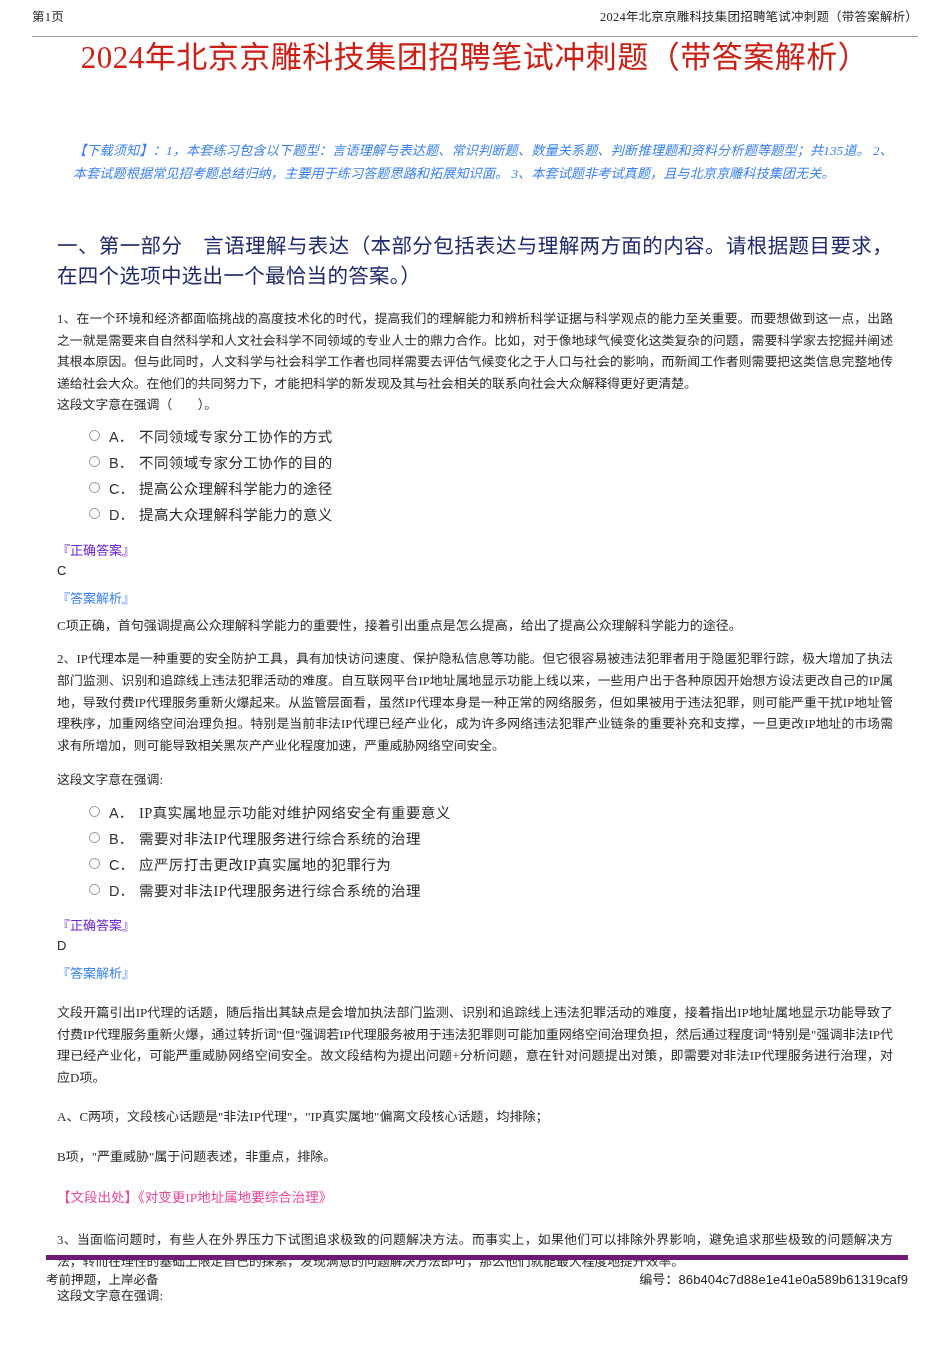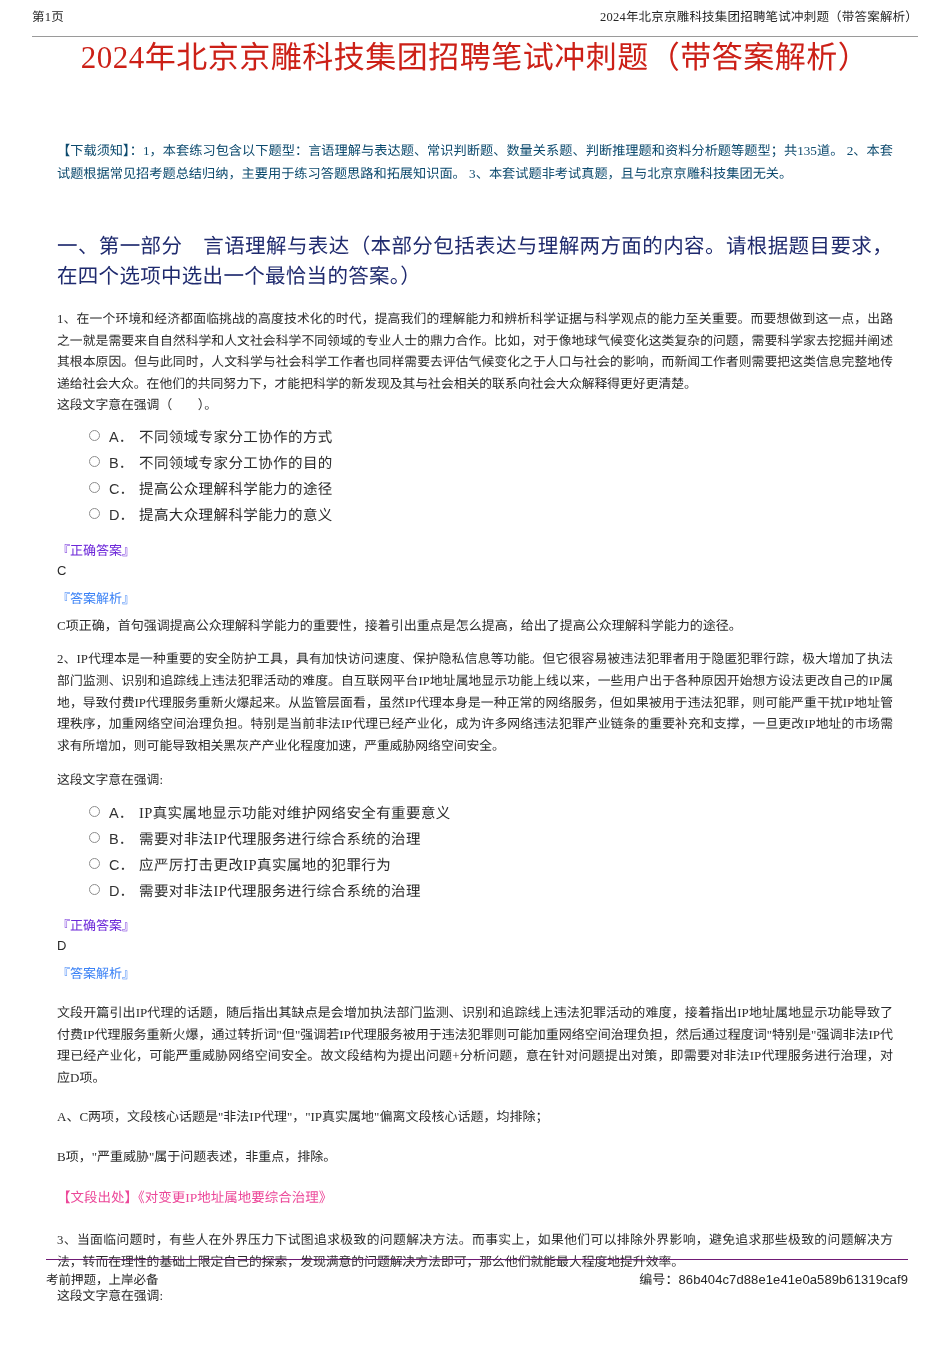--- a/index.html
+++ b/index.html
@@ -61,24 +61,25 @@
   .body-area {
     position: absolute;
     top: 140px;
     left: 57px;
     width: 836px;
   }
 
   .notice {
     font-size: 13.2px;
     line-height: 22.5px;
-    color: #0c4a6e;
+    color: #3b82f6;
     text-align: justify;
     text-justify: inter-ideograph;
-    margin: 0 0 46px 0;
+    margin: 0 0 46px 16px;
+    font-style: italic;
   }
 
   .section-heading {
     font-size: 20.5px;
     line-height: 30px;
     color: #1f2a6e;
     margin: 0 0 18px 0;
     text-align: justify;
     text-justify: inter-ideograph;
     letter-spacing: 0.3px;
@@ -173,21 +174,21 @@
   .spacer-sm { height: 13px; }
   .spacer-md { height: 22px; }
 
   
   .run-footer {
     position: absolute;
     bottom: 10px;
     left: 46px;
     right: 42px;
     height: 28px;
-    border-top: 1px solid #701a75;
+    border-top: 5px solid #701a75;
     display: flex;
     align-items: center;
     justify-content: space-between;
     font-size: 12.5px;
     color: #262626;
     padding-top: 4px;
   }
   .footer-code {
     font-family: "Liberation Sans", sans-serif;
     font-size: 13px;

